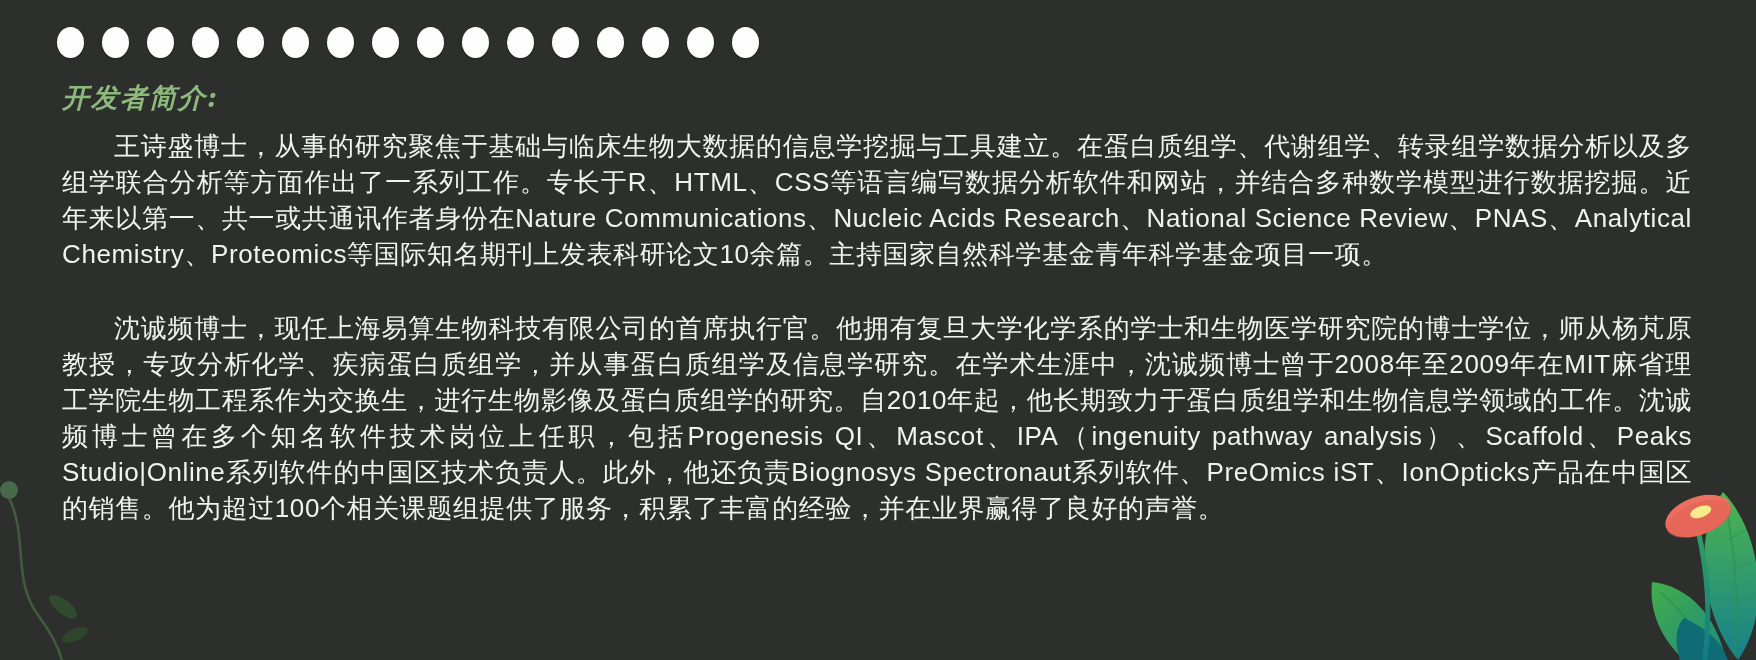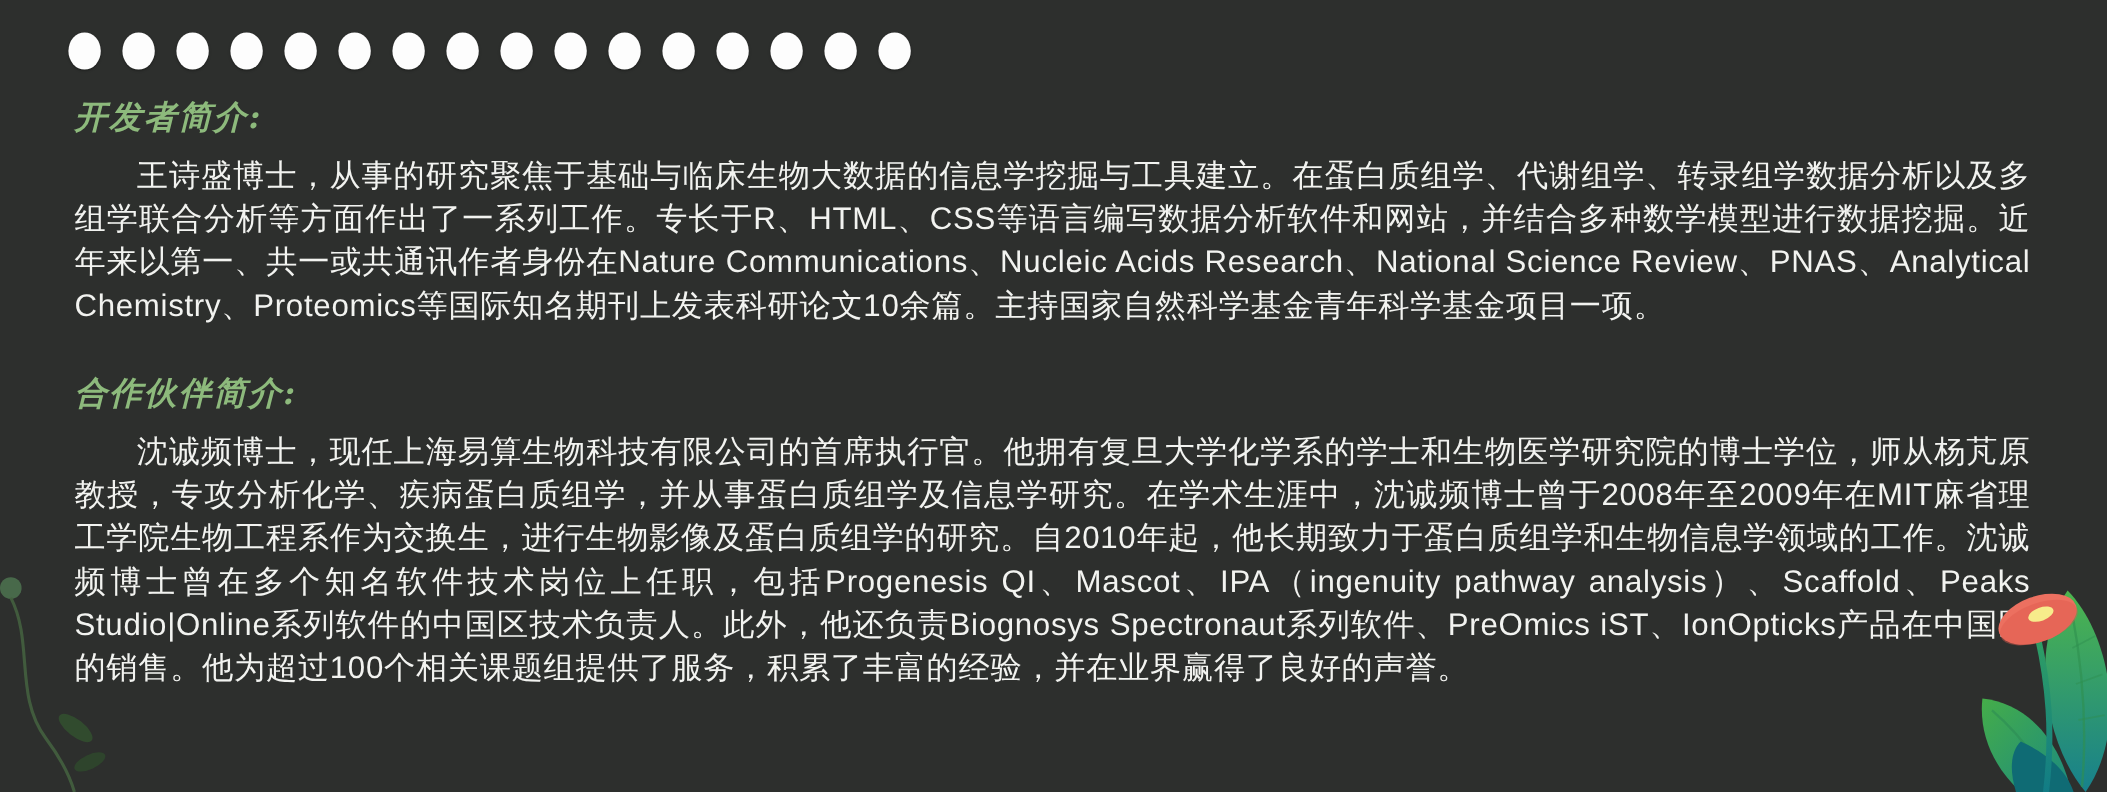--- a/index.html
+++ b/index.html
@@ -76,21 +76,20 @@
       <span class="dot"></span>
     </div>
 
   <div class="content">
     <div class="section">
       <h2 class="section-heading">开发者简介:</h2>
       <p class="section-body">王诗盛博士，从事的研究聚焦于基础与临床生物大数据的信息学挖掘与工具建立。在蛋白质组学、代谢组学、转录组学数据分析以及多组学联合分析等方面作出了一系列工作。专长于R、HTML、CSS等语言编写数据分析软件和网站，并结合多种数学模型进行数据挖掘。近年来以第一、共一或共通讯作者身份在Nature Communications、Nucleic Acids Research、National Science Review、PNAS、Analytical Chemistry、Proteomics等国际知名期刊上发表科研论文10余篇。主持国家自然科学基金青年科学基金项目一项。</p>
     </div>
 
     <div class="section">
-      <h2 class="section-heading">合作伙伴简介:</h2>
       <p class="section-body">沈诚频博士，现任上海易算生物科技有限公司的首席执行官。他拥有复旦大学化学系的学士和生物医学研究院的博士学位，师从杨芃原教授，专攻分析化学、疾病蛋白质组学，并从事蛋白质组学及信息学研究。在学术生涯中，沈诚频博士曾于2008年至2009年在MIT麻省理工学院生物工程系作为交换生，进行生物影像及蛋白质组学的研究。自2010年起，他长期致力于蛋白质组学和生物信息学领域的工作。沈诚频博士曾在多个知名软件技术岗位上任职，包括Progenesis QI、Mascot、IPA（ingenuity pathway analysis）、Scaffold、Peaks Studio|Online系列软件的中国区技术负责人。此外，他还负责Biognosys Spectronaut系列软件、PreOmics iST、IonOpticks产品在中国区的销售。他为超过100个相关课题组提供了服务，积累了丰富的经验，并在业界赢得了良好的声誉。</p>
     </div>
   </div>
 
   <svg class="vine-svg" width="110" height="180" viewBox="0 0 110 180" aria-hidden="true">
     <circle cx="9" cy="10" r="9" fill="#4e7350" opacity="0.85"></circle>
     <path d="M9,18 C 28,55 12,100 38,135 C 50,151 58,166 62,180" fill="none" stroke="#44603f" stroke-width="2.6" opacity="0.9"></path>
     <g transform="translate(52,118) rotate(38)" opacity="0.85">
       <ellipse cx="14" cy="0" rx="17" ry="7" fill="#33502f"></ellipse>
     </g>

